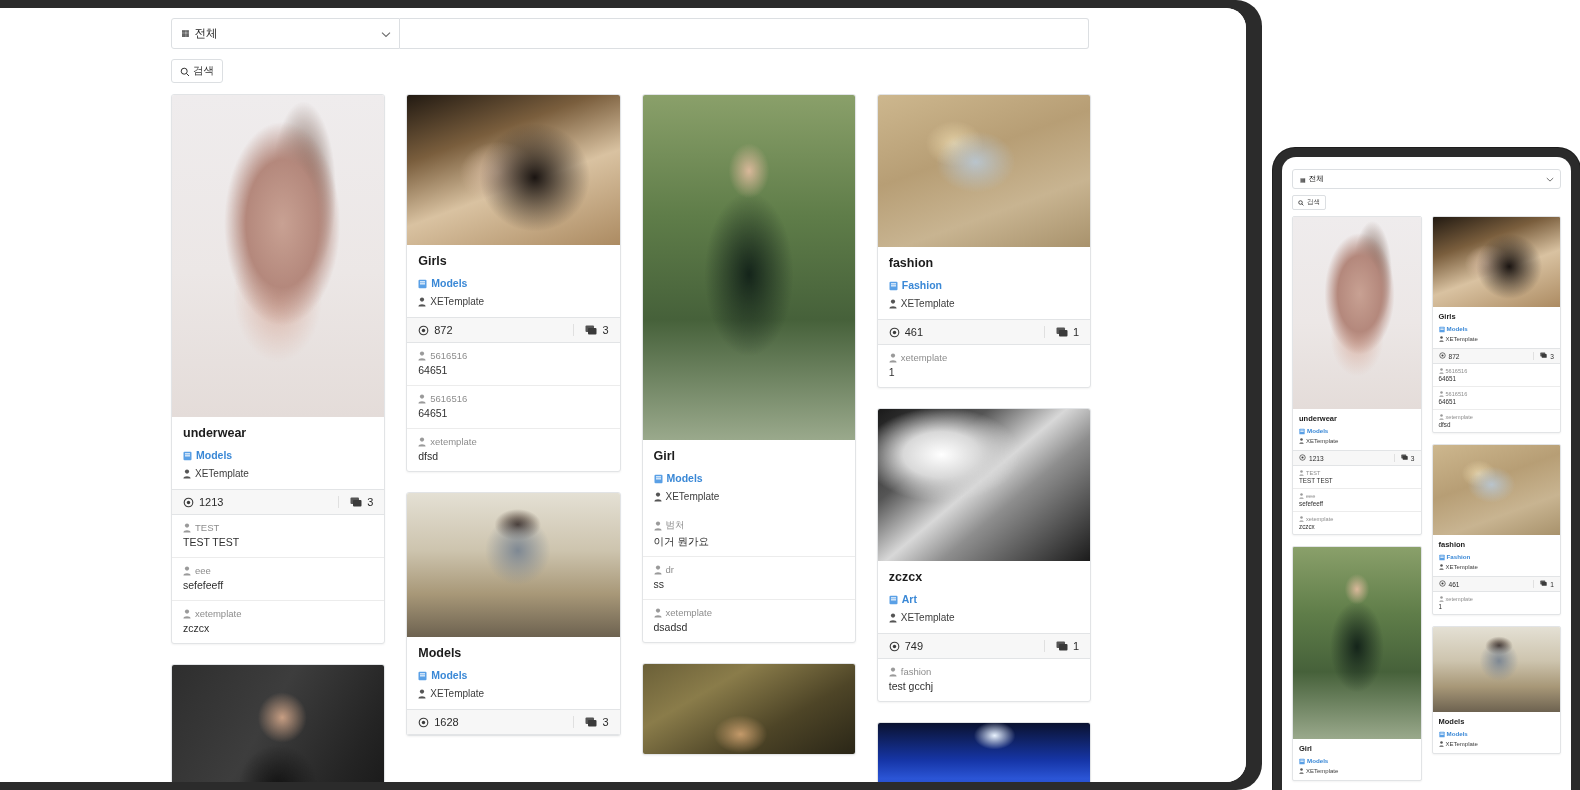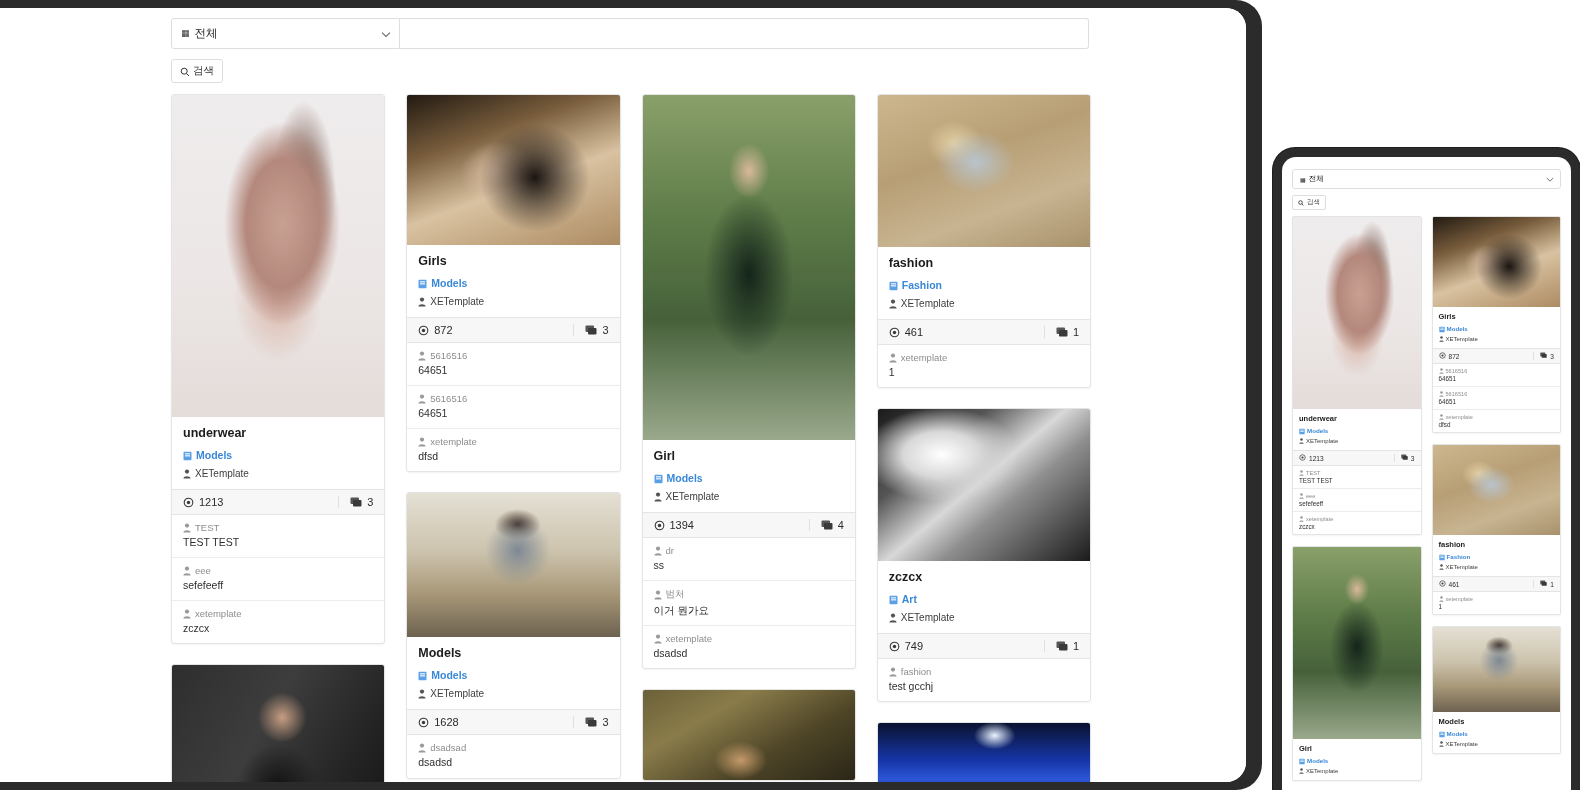--- a/index.html
+++ b/index.html
@@ -364,30 +364,20 @@
                   <span class="right">
                     <span>
                       <svg viewBox="0 0 12 11" width="12" height="11">
                         <rect x="0.5" y="0.5" width="8.5" height="6.5" rx="1" fill="#555"></rect>
                         <rect x="3" y="3" width="8.5" height="6.5" rx="1" fill="#3a3a3a"></rect>
                       </svg>
                     </span>
                     <span>3</span>
                   </span>
                 </div>
-                <div class="comment">
-                  <div class="c-user">
-                    <span class="uicon"><svg viewBox="0 0 8 10" width="8" height="10">
-                        <circle cx="4" cy="2.6" r="2.1" fill="#9a9a9a"></circle>
-                        <path d="M0.4 9.6 C0.4 6.6 7.6 6.6 7.6 9.6 Z" fill="#9a9a9a"></path>
-                      </svg></span>
-                    <span>dsadsad</span>
-                  </div>
-                  <div class="c-text">dsadsd</div>
-                </div>
               </div>
             </div>
             <div class="col">
               <div class="card">
                 <div class="thumb" style="height:345px">
                   <div class="ph ph-girl"></div>
                 </div>
                 <div class="card-body">
                   <div class="card-title">Girl</div>
                   <div class="card-cat">
@@ -399,59 +389,39 @@
                     <span>Models</span>
                   </div>
                   <div class="card-author">
                     <span class="uicon"><svg viewBox="0 0 8 10" width="8" height="10">
                         <circle cx="4" cy="2.6" r="2.1" fill="#555"></circle>
                         <path d="M0.4 9.6 C0.4 6.6 7.6 6.6 7.6 9.6 Z" fill="#555"></path>
                       </svg></span>
                     <span>XETemplate</span>
                   </div>
                 </div>
-                <div class="stats">
-                  <span class="left">
-                    <span>
-                      <svg viewBox="0 0 11 11" width="11" height="11">
-                        <circle cx="5.5" cy="5.5" r="4.3" fill="none" stroke="#3a3a3a" stroke-width="1.1"></circle>
-                        <circle cx="5.5" cy="5.5" r="1.7" fill="#3a3a3a"></circle>
-                      </svg>
-                    </span>
-                    <span>1394</span>
-                  </span>
-                  <span class="right">
-                    <span>
-                      <svg viewBox="0 0 12 11" width="12" height="11">
-                        <rect x="0.5" y="0.5" width="8.5" height="6.5" rx="1" fill="#555"></rect>
-                        <rect x="3" y="3" width="8.5" height="6.5" rx="1" fill="#3a3a3a"></rect>
-                      </svg>
-                    </span>
-                    <span>4</span>
-                  </span>
+                <div class="comment">
+                  <div class="c-user">
+                    <span class="uicon"><svg viewBox="0 0 8 10" width="8" height="10">
+                        <circle cx="4" cy="2.6" r="2.1" fill="#9a9a9a"></circle>
+                        <path d="M0.4 9.6 C0.4 6.6 7.6 6.6 7.6 9.6 Z" fill="#9a9a9a"></path>
+                      </svg></span>
+                    <span>범처</span>
+                  </div>
+                  <div class="c-text">이거 뭔가요</div>
                 </div>
                 <div class="comment">
                   <div class="c-user">
                     <span class="uicon"><svg viewBox="0 0 8 10" width="8" height="10">
                         <circle cx="4" cy="2.6" r="2.1" fill="#9a9a9a"></circle>
                         <path d="M0.4 9.6 C0.4 6.6 7.6 6.6 7.6 9.6 Z" fill="#9a9a9a"></path>
                       </svg></span>
                     <span>dr</span>
                   </div>
                   <div class="c-text">ss</div>
-                </div>
-                <div class="comment">
-                  <div class="c-user">
-                    <span class="uicon"><svg viewBox="0 0 8 10" width="8" height="10">
-                        <circle cx="4" cy="2.6" r="2.1" fill="#9a9a9a"></circle>
-                        <path d="M0.4 9.6 C0.4 6.6 7.6 6.6 7.6 9.6 Z" fill="#9a9a9a"></path>
-                      </svg></span>
-                    <span>범처</span>
-                  </div>
-                  <div class="c-text">이거 뭔가요</div>
                 </div>
                 <div class="comment">
                   <div class="c-user">
                     <span class="uicon"><svg viewBox="0 0 8 10" width="8" height="10">
                         <circle cx="4" cy="2.6" r="2.1" fill="#9a9a9a"></circle>
                         <path d="M0.4 9.6 C0.4 6.6 7.6 6.6 7.6 9.6 Z" fill="#9a9a9a"></path>
                       </svg></span>
                     <span>xetemplate</span>
                   </div>
                   <div class="c-text">dsadsd</div>

